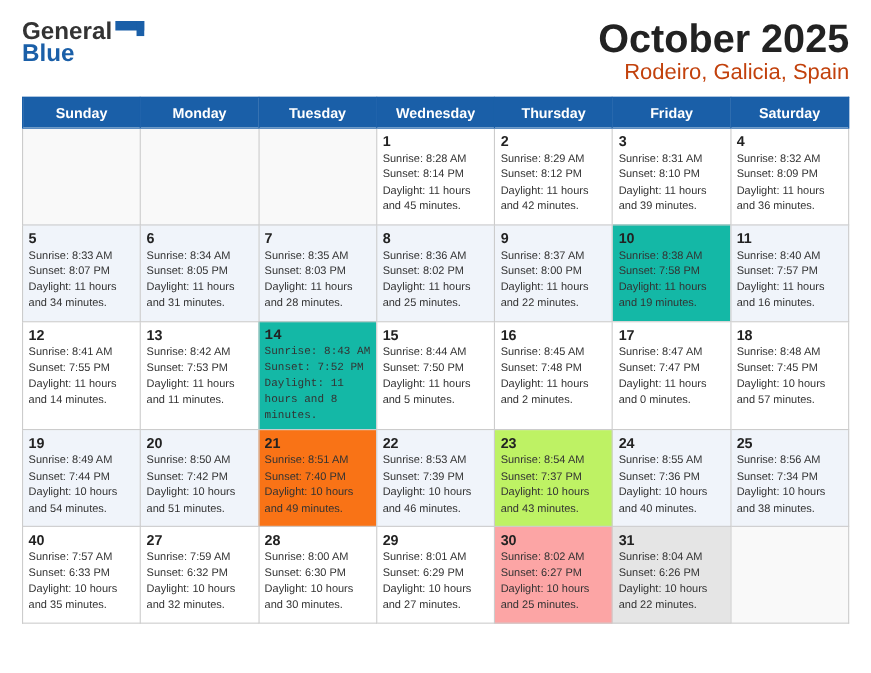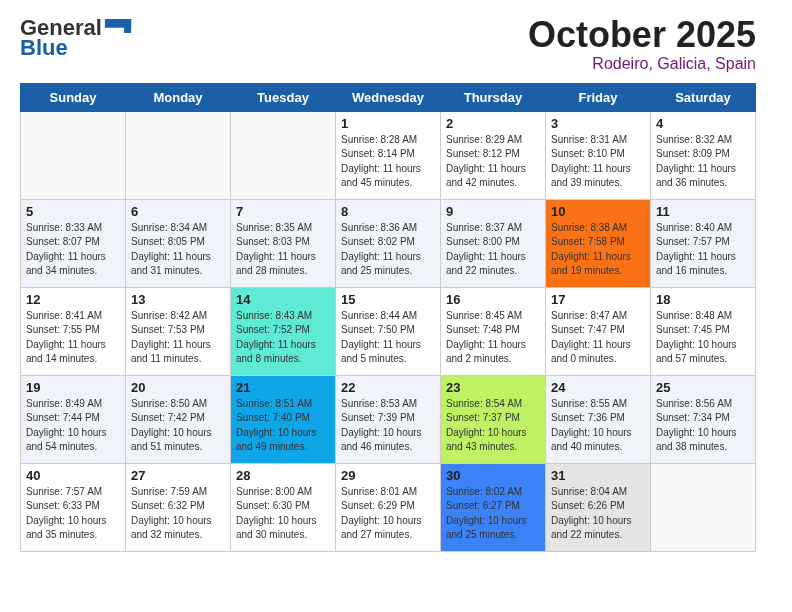--- a/index.html
+++ b/index.html
@@ -6,21 +6,21 @@
     body {
       font-family: Arial, sans-serif;
       background: #fff;
       width: 792px;
       height: 612px;
       overflow: hidden;
     }
     .page {
       width: 792px;
       height: 472px;
-      padding: 15px 36px 10px 20px;
+      padding: 15px 20px 10px 20px;
       display: flex;
       flex-direction: column;
     }
     .header {
       display: flex;
       justify-content: space-between;
       align-items: flex-start;
       margin-bottom: 10px;
     }
     .logo {
@@ -37,22 +37,22 @@
     .title-block {
       text-align: right;
     }
     .title-block h1 {
       font-size: 36px;
       font-weight: bold;
       color: #222;
       line-height: 1.1;
     }
     .title-block h2 {
-      font-size: 16px;
-      color: #701a75;
+      font-size: 20px;
+      color: #c2410c;
       font-weight: normal;
     }
     .calendar {
       flex: 1;
       border: 1px solid #404040;
       border-collapse: collapse;
       width: 100%;
       table-layout: fixed;
     }
     .calendar th {
@@ -155,39 +155,39 @@
             <div class="day-info"><span>Sunrise: 8:35 AM</span><br><span>Sunset: 8:03 PM</span><br><span>Daylight: 11 hours and 28 minutes.</span></div>
           </td>
           <td style="background-color: rgb(240, 244, 250);">
             <span class="day-num">8</span>
             <div class="day-info"><span>Sunrise: 8:36 AM</span><br><span>Sunset: 8:02 PM</span><br><span>Daylight: 11 hours and 25 minutes.</span></div>
           </td>
           <td style="background-color: rgb(240, 244, 250);">
             <span class="day-num">9</span>
             <div class="day-info"><span>Sunrise: 8:37 AM</span><br><span>Sunset: 8:00 PM</span><br><span>Daylight: 11 hours and 22 minutes.</span></div>
           </td>
-          <td style="background-color: #f97316;">
+          <td style="background-color: #14b8a6;">
             <span class="day-num">10</span>
             <div class="day-info"><span>Sunrise: 8:38 AM</span><br><span>Sunset: 7:58 PM</span><br><span>Daylight: 11 hours and 19 minutes.</span></div>
           </td>
           <td style="background-color: rgb(240, 244, 250);">
             <span class="day-num">11</span>
             <div class="day-info"><span>Sunrise: 8:40 AM</span><br><span>Sunset: 7:57 PM</span><br><span>Daylight: 11 hours and 16 minutes.</span></div>
           </td>
         </tr>
         <tr>
           <td style="background-color: rgb(255, 255, 255);">
             <span class="day-num">12</span>
             <div class="day-info"><span>Sunrise: 8:41 AM</span><br><span>Sunset: 7:55 PM</span><br><span>Daylight: 11 hours and 14 minutes.</span></div>
           </td>
           <td style="background-color: rgb(255, 255, 255);">
             <span class="day-num">13</span>
             <div class="day-info"><span>Sunrise: 8:42 AM</span><br><span>Sunset: 7:53 PM</span><br><span>Daylight: 11 hours and 11 minutes.</span></div>
           </td>
-          <td style="background-color: #5eead4;">
+          <td style="background-color: #14b8a6; font-family: Liberation Mono, monospace;">
             <span class="day-num">14</span>
             <div class="day-info"><span>Sunrise: 8:43 AM</span><br><span>Sunset: 7:52 PM</span><br><span>Daylight: 11 hours and 8 minutes.</span></div>
           </td>
           <td style="background-color: rgb(255, 255, 255); margin-left: 46px;">
             <span class="day-num">15</span>
             <div class="day-info"><span>Sunrise: 8:44 AM</span><br><span>Sunset: 7:50 PM</span><br><span>Daylight: 11 hours and 5 minutes.</span></div>
           </td>
           <td style="background-color: rgb(255, 255, 255);">
             <span class="day-num">16</span>
             <div class="day-info"><span>Sunrise: 8:45 AM</span><br><span>Sunset: 7:48 PM</span><br><span>Daylight: 11 hours and 2 minutes.</span></div>
@@ -203,21 +203,21 @@
         </tr>
         <tr>
           <td style="background-color: rgb(240, 244, 250);">
             <span class="day-num">19</span>
             <div class="day-info"><span>Sunrise: 8:49 AM</span><br><span>Sunset: 7:44 PM</span><br><span>Daylight: 10 hours and 54 minutes.</span></div>
           </td>
           <td style="background-color: rgb(240, 244, 250);">
             <span class="day-num">20</span>
             <div class="day-info"><span>Sunrise: 8:50 AM</span><br><span>Sunset: 7:42 PM</span><br><span>Daylight: 10 hours and 51 minutes.</span></div>
           </td>
-          <td style="background-color: #0ea5e9;">
+          <td style="background-color: #f97316;">
             <span class="day-num">21</span>
             <div class="day-info"><span>Sunrise: 8:51 AM</span><br><span>Sunset: 7:40 PM</span><br><span>Daylight: 10 hours and 49 minutes.</span></div>
           </td>
           <td style="background-color: rgb(240, 244, 250);">
             <span class="day-num">22</span>
             <div class="day-info"><span>Sunrise: 8:53 AM</span><br><span>Sunset: 7:39 PM</span><br><span>Daylight: 10 hours and 46 minutes.</span></div>
           </td>
           <td style="background-color: #bef264;">
             <span class="day-num">23</span>
             <div class="day-info"><span>Sunrise: 8:54 AM</span><br><span>Sunset: 7:37 PM</span><br><span>Daylight: 10 hours and 43 minutes.</span></div>
@@ -241,21 +241,21 @@
             <div class="day-info"><span>Sunrise: 7:59 AM</span><br><span>Sunset: 6:32 PM</span><br><span>Daylight: 10 hours and 32 minutes.</span></div>
           </td>
           <td style="background-color: rgb(255, 255, 255);">
             <span class="day-num">28</span>
             <div class="day-info"><span>Sunrise: 8:00 AM</span><br><span>Sunset: 6:30 PM</span><br><span>Daylight: 10 hours and 30 minutes.</span></div>
           </td>
           <td style="background-color: rgb(255, 255, 255);">
             <span class="day-num">29</span>
             <div class="day-info"><span>Sunrise: 8:01 AM</span><br><span>Sunset: 6:29 PM</span><br><span>Daylight: 10 hours and 27 minutes.</span></div>
           </td>
-          <td style="background-color: #3b82f6;">
+          <td style="background-color: #fca5a5;">
             <span class="day-num">30</span>
             <div class="day-info"><span>Sunrise: 8:02 AM</span><br><span>Sunset: 6:27 PM</span><br><span>Daylight: 10 hours and 25 minutes.</span></div>
           </td>
           <td style="background-color: #e5e5e5;">
             <span class="day-num">31</span>
             <div class="day-info"><span>Sunrise: 8:04 AM</span><br><span>Sunset: 6:26 PM</span><br><span>Daylight: 10 hours and 22 minutes.</span></div>
           </td>
           <td style="background-color: rgb(249, 249, 249);"></td>
         </tr>
       </tbody>

